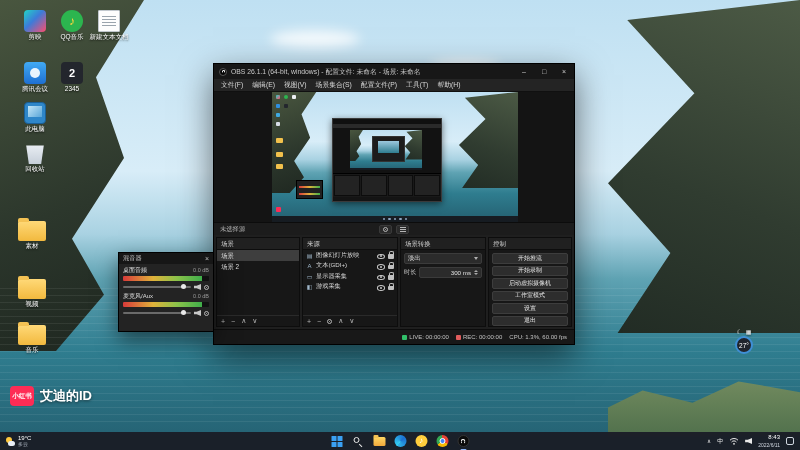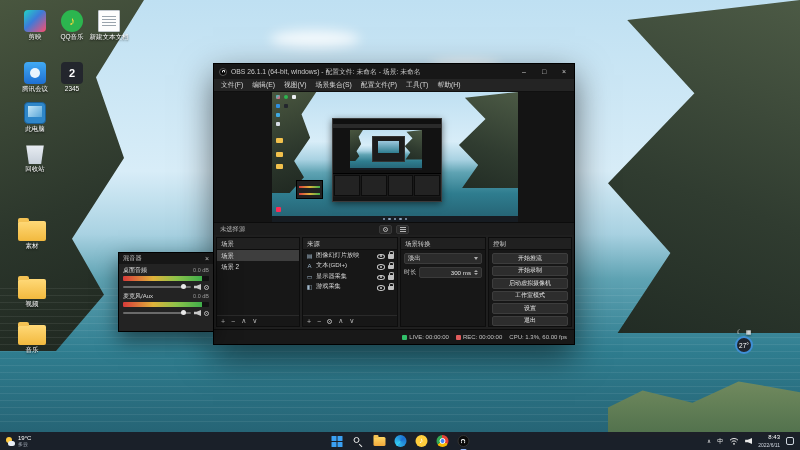--- a/index.html
+++ b/index.html
@@ -458,20 +458,24 @@
       <div class="chan-ctl">
         <div class="slider">
             <span class="knob"></span>
           </div>
         <span class="spk"></span>
         <span class="i-gear"></span>
       </div>
     </div>
   </div>
 
+  <div class="wm">
+    <span class="wm-logo">小红书</span>
+    <span class="wm-id">艾迪的ID</span>
+  </div>
 
   <div class="tw">
     <span class="tw-icons">
       <span>☾</span>
       <span>▦</span>
     </span>
     <span class="tw-circle">27°</span>
   </div>
 
   <div class="taskbar">

